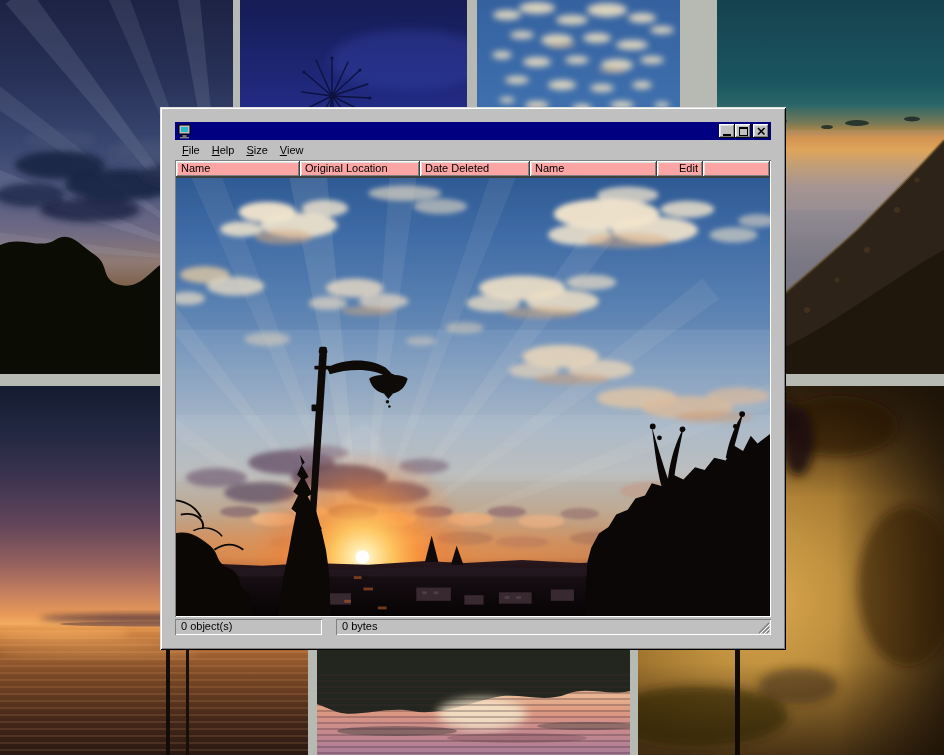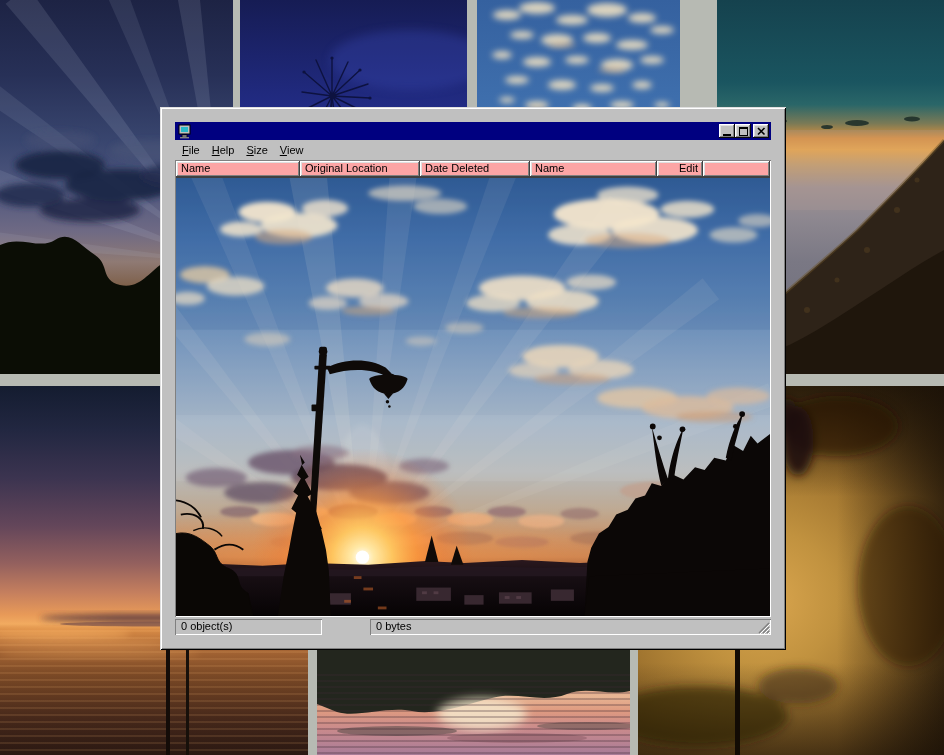--- a/index.html
+++ b/index.html
@@ -48,25 +48,25 @@
   .menu-item { display:inline-block; font-size:11px; padding:2px 6px 3px 6px; color:#000; }
   .menu-item::first-letter { text-decoration:underline; }
   .clientarea { flex:1; position:relative; background:#86898d; padding:1px;
                 box-shadow: inset 1px 1px 0 #808080, inset -1px -1px 0 #fff; overflow:hidden; }
   .header-row { position:absolute; left:1px; top:1px; right:1px; height:17px; display:flex;
                 border-bottom:1px solid #404040; background:#c0c0c0; }
   .hcell { height:16px; background:#fca5a5; font-size:11px; color:#000; padding:1px 5px 0 5px; overflow:hidden; white-space:nowrap;
            box-shadow: inset -1px -1px 0 #404040, inset 1px 1px 0 #fff, inset -2px -2px 0 #808080, inset 2px 2px 0 #dfdfdf; }
   .hcell.right { text-align:right; }
   .photo { position:absolute; left:1px; top:18px; right:1px; bottom:1px; background:#7a97b5; }
-  .statusbar { flex:0 0 17px; margin-top:1px; display:flex; gap:4px; position:relative; }
+  .statusbar { flex:0 0 17px; margin-top:1px; display:flex; gap:14px; position:relative; }
   .spanel { background:#c0c0c0; font-size:11px; color:#000; padding:1px 4px 0 6px; height:16px; margin-top:1px;
             box-shadow: inset 1px 1px 0 #808080, inset -1px -1px 0 #fff; overflow:hidden; white-space:nowrap; }
   .spanel.first { width:147px; flex:0 0 147px; }
-  .spanel.second { flex:1;margin-left:44px; }
+  .spanel.second { flex:1; }
   .grip { position:absolute; right:1px; bottom:1px; width:13px; height:13px; }
 </style>
 </head>
 <body>
 
 <div class="tile" id="tileA">
   <svg viewBox="0 0 233 374" preserveAspectRatio="none">
     <defs>
       <linearGradient id="aSky" x1="0" y1="0" x2="0" y2="1">
         <stop offset="0" stop-color="#1d2344"></stop>

